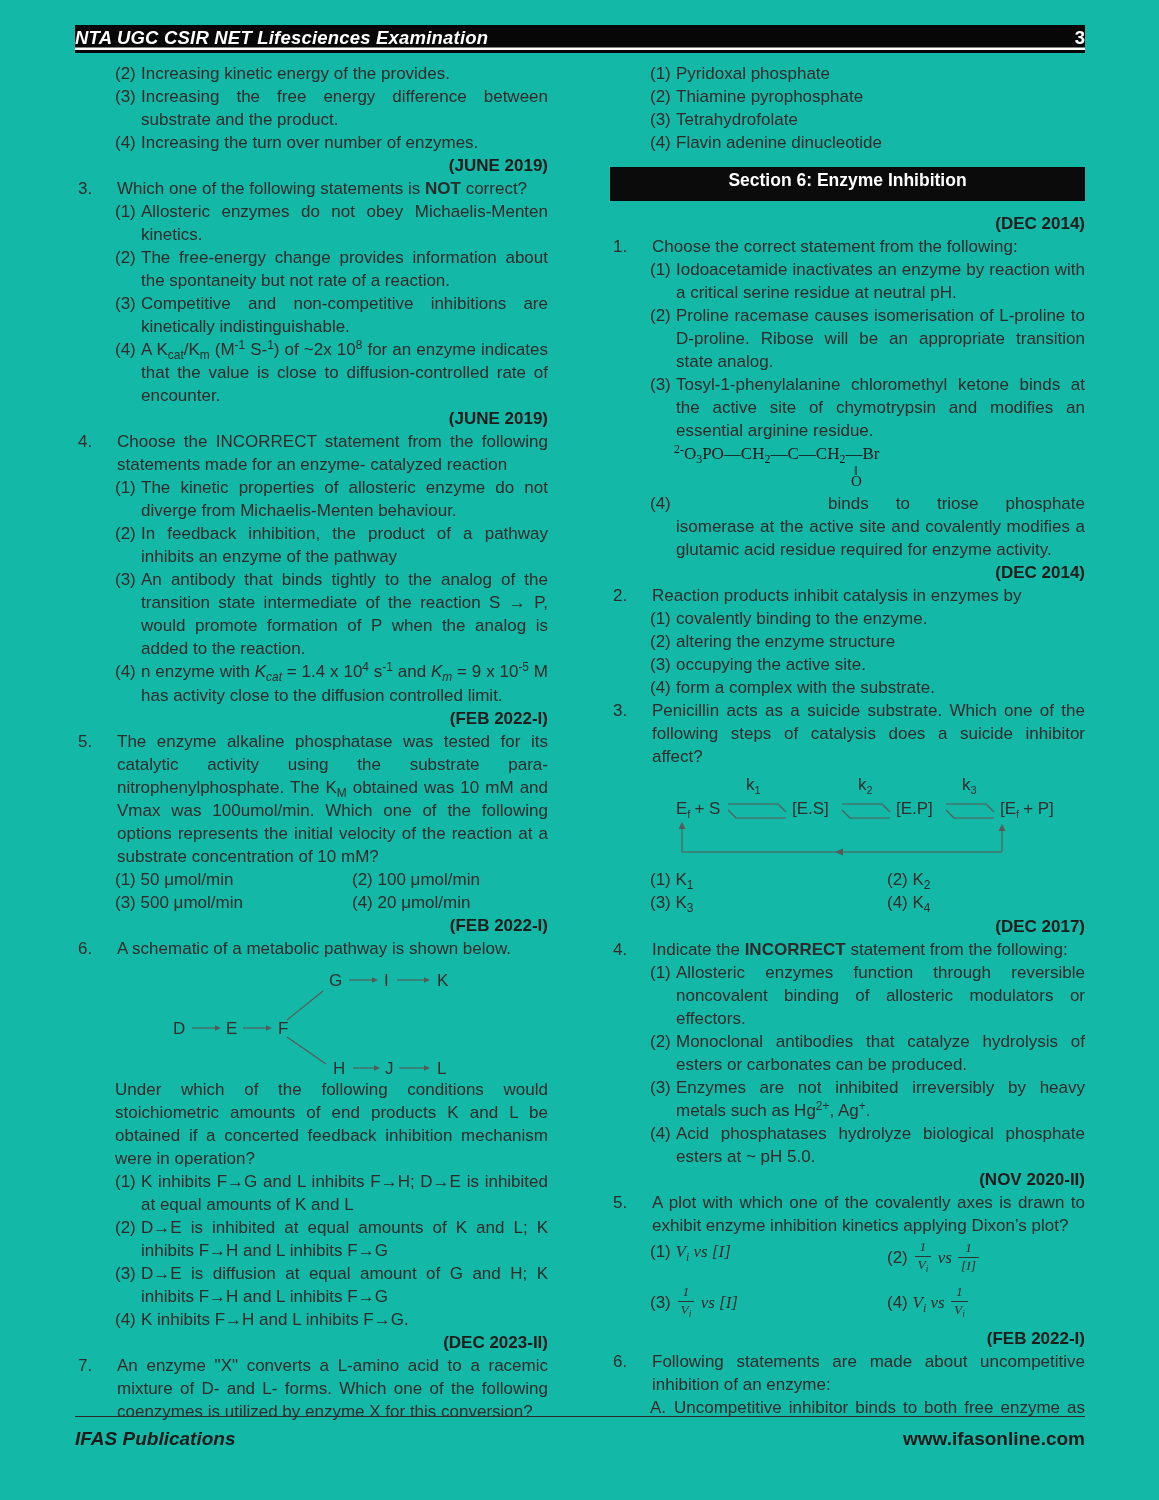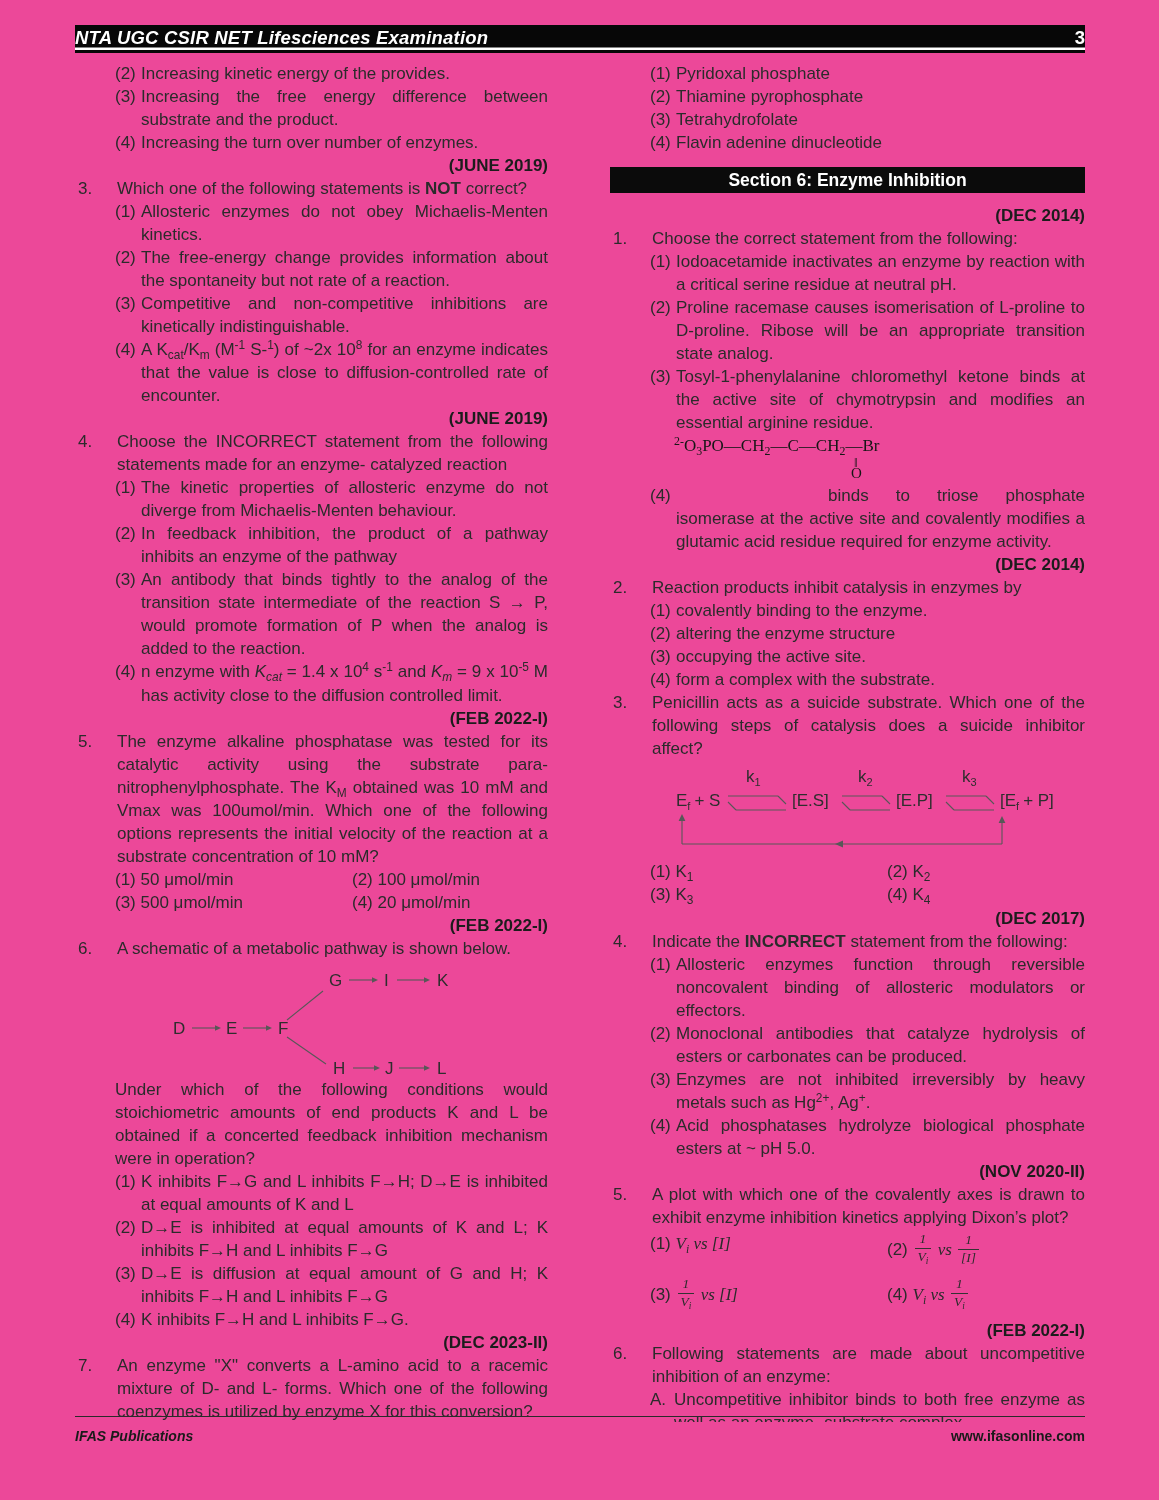--- a/index.html
+++ b/index.html
@@ -1,16 +1,16 @@
 <!DOCTYPE html>
 <html><head>
 <meta charset="utf-8">
 <style>
   html,body{margin:0;padding:0;background:#e8e8e8;}
-  .page{position:relative;width:1159px;height:1500px;background:#ec4899;margin:0 auto;
+  .page{position:relative;width:1159px;height:1500px;background:#14b8a6;margin:0 auto;
         font-family:"Liberation Sans",sans-serif;color:#2b2b2b;overflow:hidden;}
   .content{position:absolute;left:75px;top:25px;width:1010px;}
   
   .header-bar{display:flex;justify-content:space-between;align-items:center;height:25px;
 n    padding:0 9px;background:#070707;color:#fff;box-shadow:inset 0 -2.5px 0 #fff;
     border-bottom:3px solid #070707;}
   .header-title{font-style:italic;font-weight:700;font-size:18.5px;letter-spacing:.2px;}
   .header-page{font-weight:700;font-size:18.5px;}
   
   .columns{display:flex;margin-top:9px;height:1360px;overflow:hidden;}
@@ -34,35 +34,35 @@
   .f-sub{font-size:70%;vertical-align:-0.3em;line-height:1;}
   .f-sup{font-size:70%;vertical-align:0.5em;line-height:1;}
   .f-sub.f-i,.f-sup.f-i{font-style:italic;}
   .f-gap{display:inline-block;width:152px;}
   .frac{display:inline-block;vertical-align:middle;text-align:center;font-size:13.5px;
         line-height:1.1;margin:0 2px 3px 2px;}
   .fnum{display:block;border-bottom:1.3px solid #333;padding:0 3px 1px;}
   .fden{display:block;padding:1px 3px 0;}
   
   .section-bar{background:#0b0b0b;color:#fff;text-align:center;font-weight:700;
-      font-size:17.5px;height:26px;line-height:26px;margin:13px 0 11px 0;}
+      font-size:17.5px;height:34px;line-height:26px;margin:13px 0 11px 0;}
   
   .diagram{display:block;margin:2px 0 2px 0;}
   .diagram text{font-family:"Liberation Sans",sans-serif;font-size:17px;fill:#2e2e2e;}
   .diagram .small{font-size:11px;}
   .diagram line,.diagram path{stroke:#585858;stroke-width:1.1;fill:none;}
   .diagram polygon{fill:#585858;stroke:none;}
   
   .formula{position:relative;height:50px;padding-left:64px;
       font-family:"Liberation Serif",serif;font-size:17px;color:#161616;}
   .formula .bond{position:absolute;left:244px;top:17px;font-size:13px;}
   .formula .oxy{position:absolute;left:241px;top:28px;font-size:15px;}
   
   .footer{position:absolute;left:75px;width:1010px;top:1416px;border-top:1.6px solid #2a2a2a;
-      padding-top:11px;display:flex;justify-content:space-between;font-size:14px;color:#1a1a1a;}
+      padding-top:11px;display:flex;justify-content:space-between;font-size:19px;color:#1a1a1a;}
   .footer-left{font-weight:700;font-style:italic;}
   .footer-right{font-weight:700;}
 </style>
 </head>
 <body>
 
 <div class="page">
   <div class="content">
 
     <div class="header-bar">

